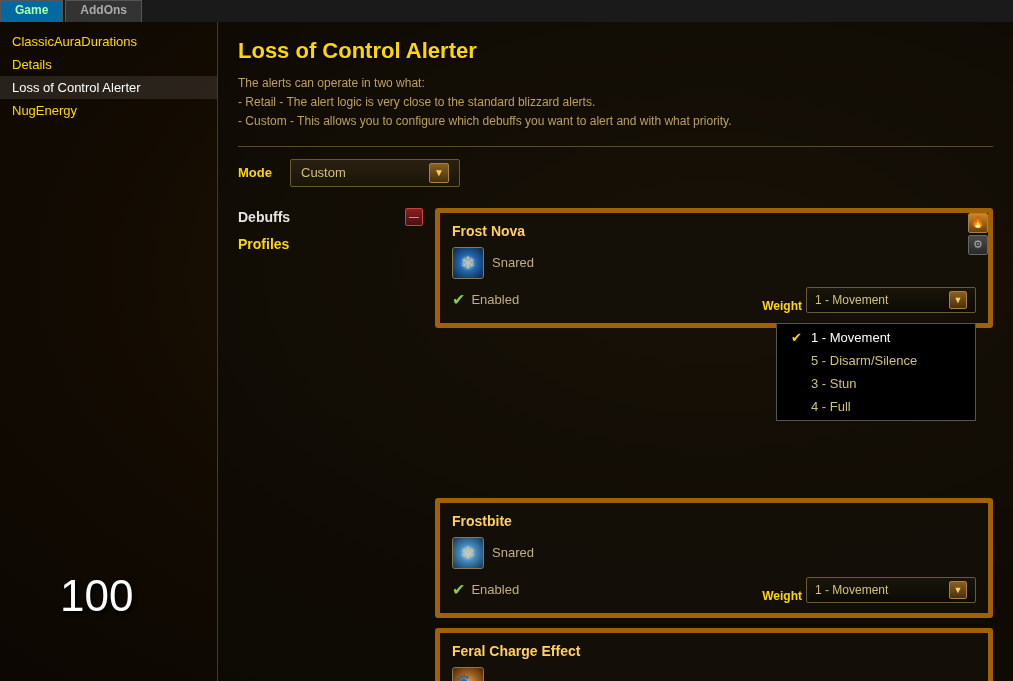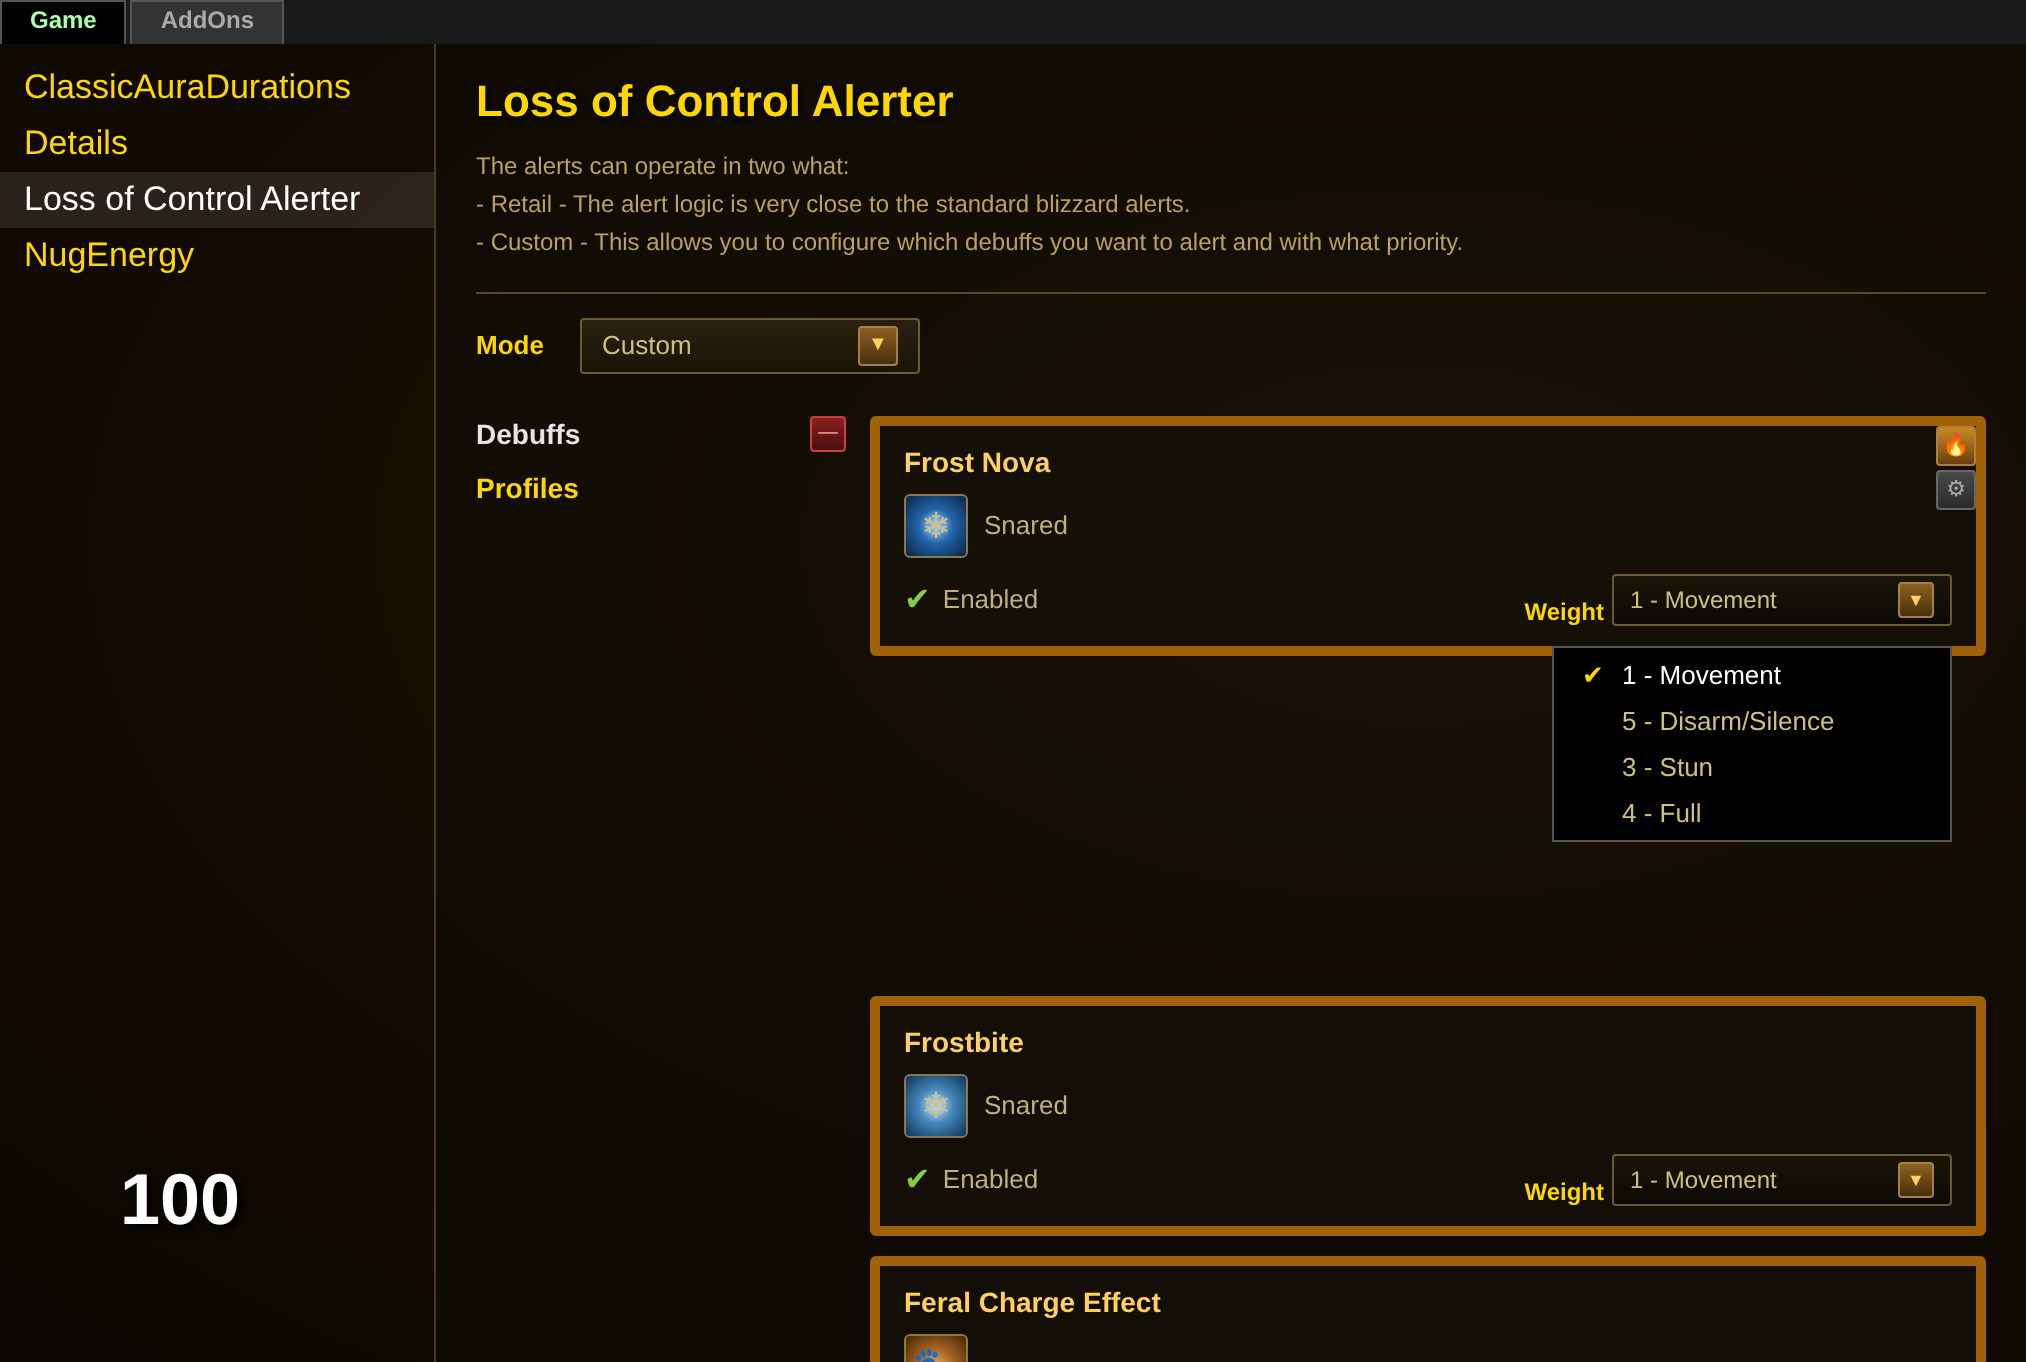--- a/index.html
+++ b/index.html
@@ -32,57 +32,57 @@
     .top-tab {
       padding: 2px 14px;
       font-size: 12px;
       font-weight: bold;
       cursor: pointer;
       border: 1px solid #555;
       border-bottom: none;
       margin-right: 2px;
     }
     .top-tab.active {
-      background: #000000;
+      background: #0369a1;
       color: #aaffaa;
     }
     .top-tab.inactive {
       background: #333;
       color: #aaa;
     }
 
     
     .sidebar {
       position: absolute;
       top: 22px; left: 0;
       width: 218px;
       bottom: 0;
       background: rgba(0,0,0,0.55);
       border-right: 1px solid #4a3a20;
       z-index: 5;
       padding-top: 8px;
     }
     .sidebar-item {
       padding: 4px 12px;
-      font-size: 17px;
+      font-size: 13px;
       cursor: pointer;
       color: #ffd700;
     }
     .sidebar-item.active {
       color: #fff;
       background: rgba(255,255,255,0.1);
     }
 
     
     .level-badge {
       position: absolute;
       bottom: 60px;
       left: 60px;
-      font-size: 36px;
-      font-weight: bold;
+      font-size: 44px;
+      font-weight: normal;
       color: #fff;
       text-shadow: 2px 2px 4px #000;
     }
 
     
     .main {
       position: absolute;
       top: 22px; left: 218px;
       right: 0; bottom: 0;
       background: rgba(10,8,5,0.82);

